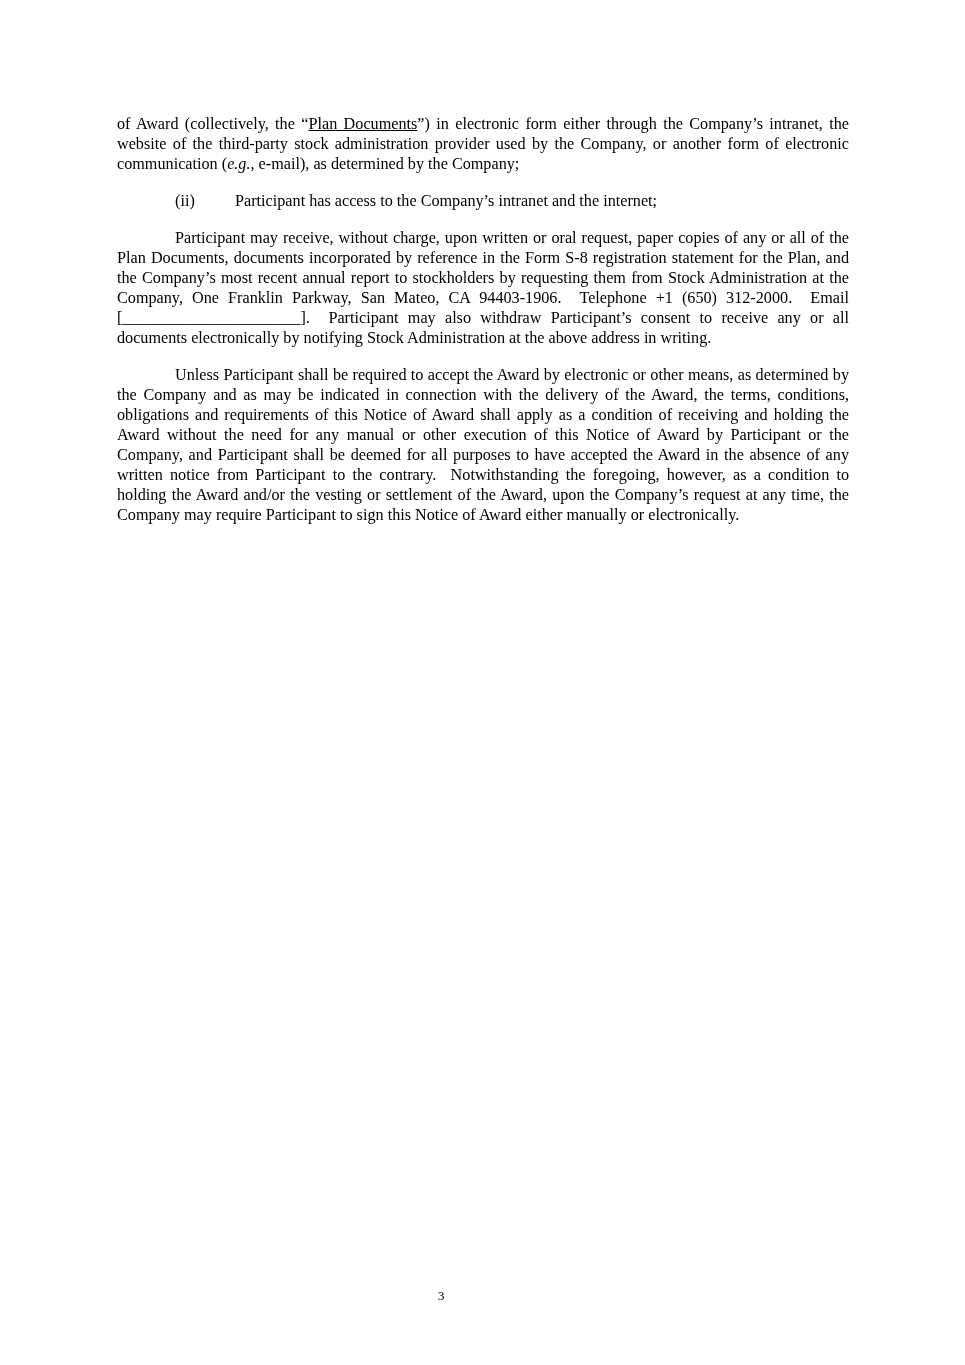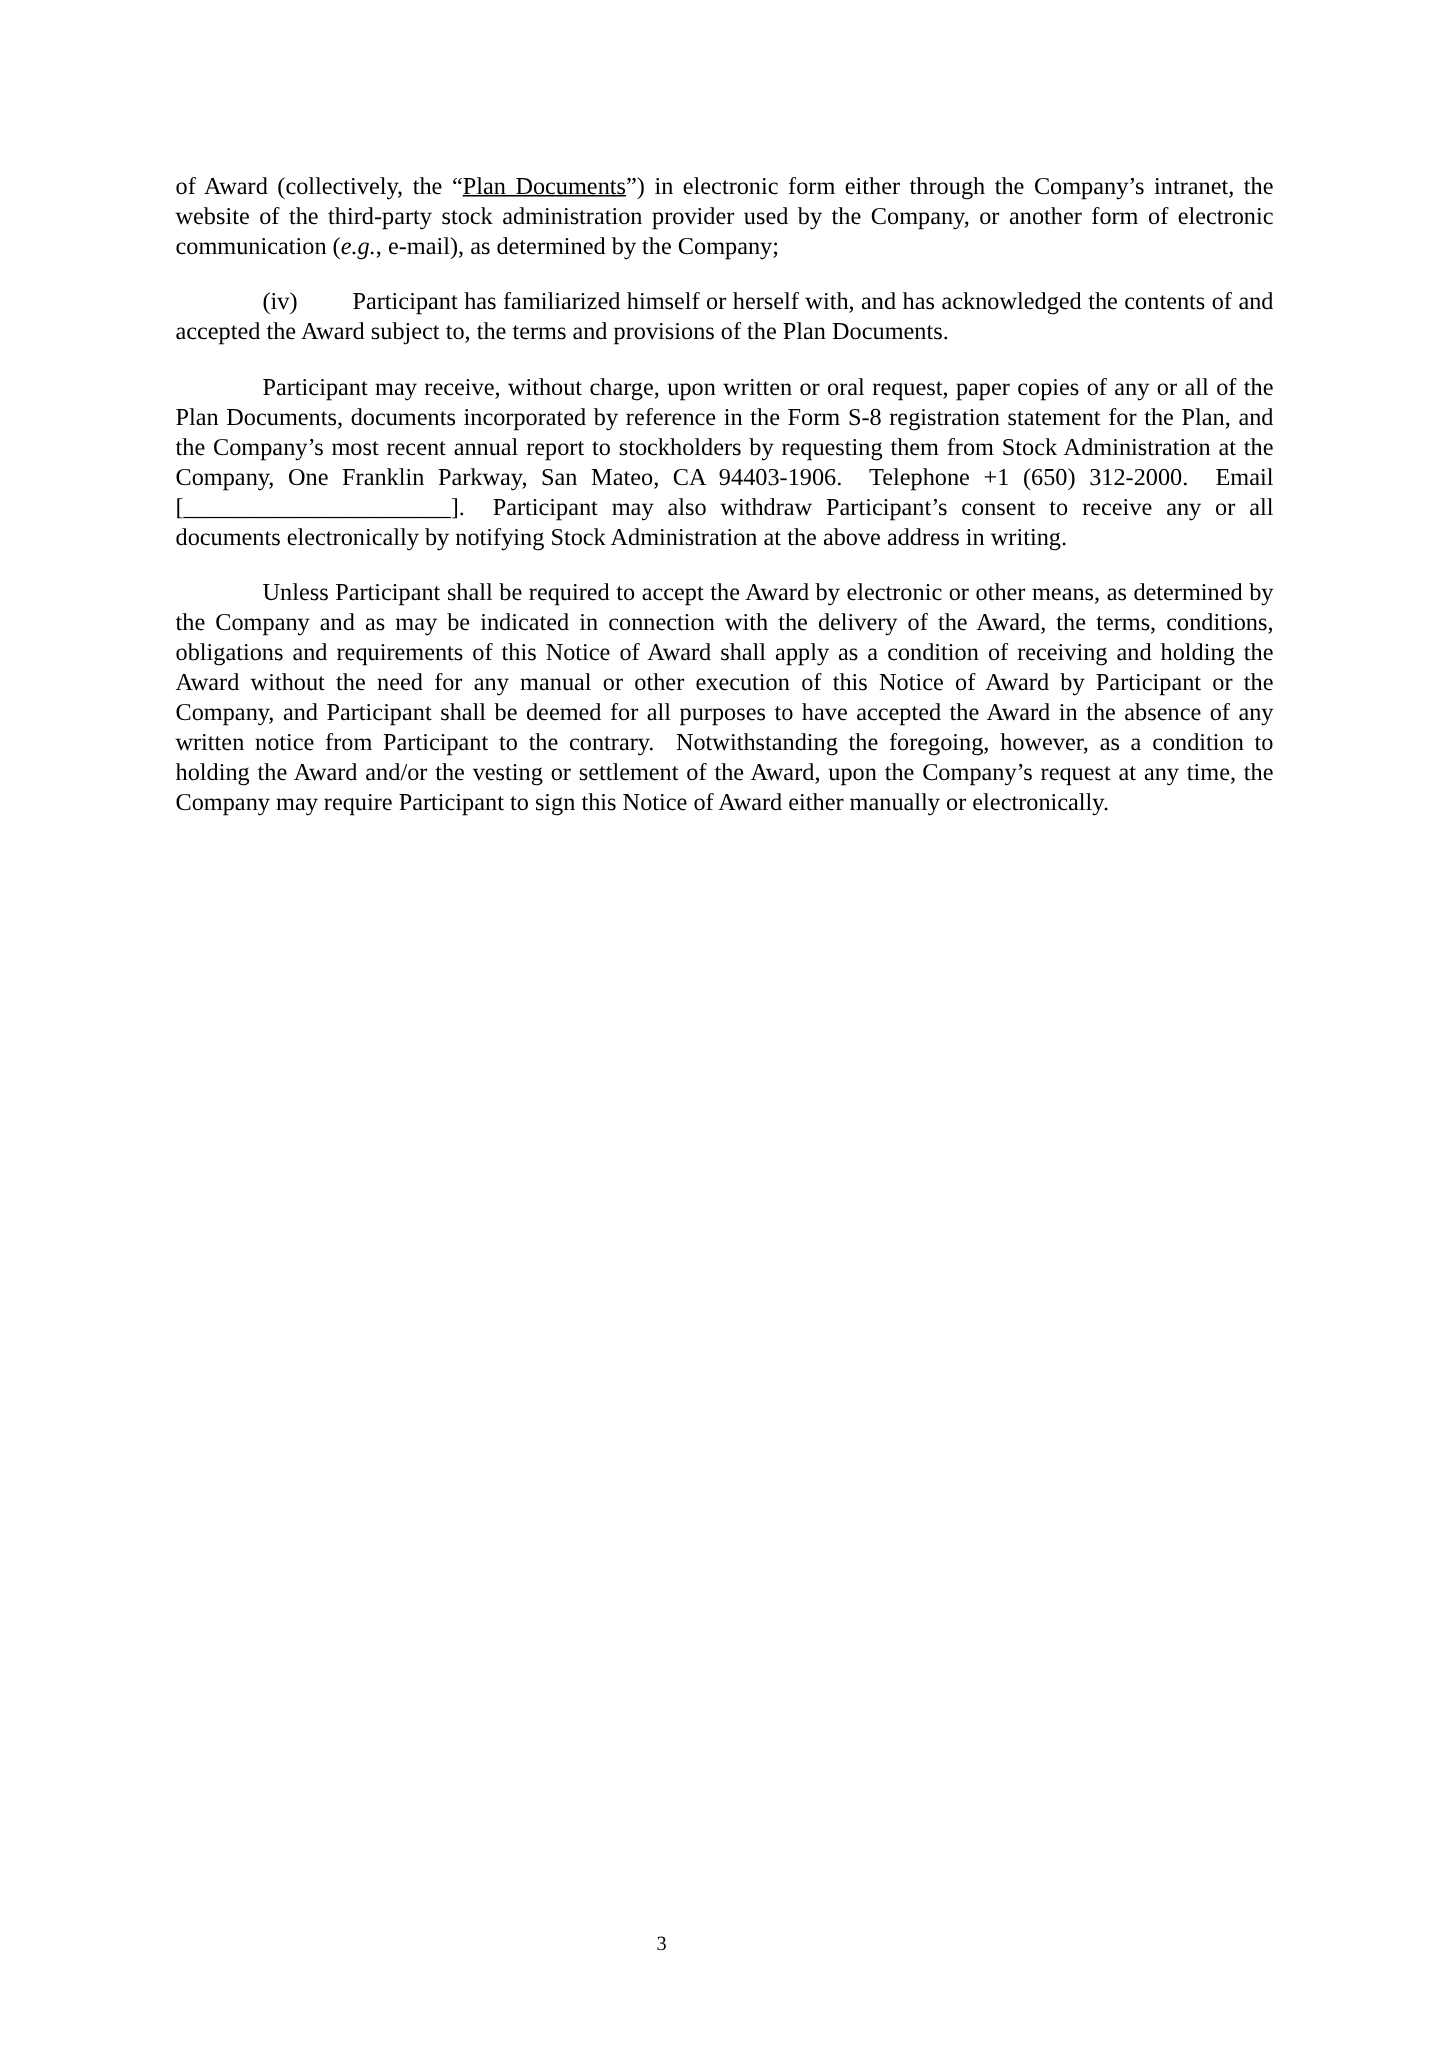--- a/index.html
+++ b/index.html
@@ -56,23 +56,23 @@
   }
 </style>
 </head>
 <body>
 
 <div class="page">
   <div class="content">
 
     <p class="para no-indent"><span>of Award (collectively, the “</span><span class="u">Plan Documents</span><span>”) in electronic form either through the Company’s intranet, the website of the third-party stock administration provider used by the Company, or another form of electronic communication (</span><span class="i">e.g.</span><span>, e-mail), as determined by the Company;</span></p>
 
+    <p class="para"><span class="num">(ii)</span><span>Participant has access to the Company’s intranet and the internet;</span></p>
 
 
-    <p class="para"><span class="num">(iv)</span><span>Participant has familiarized himself or herself with, and has acknowledged the contents of and accepted the Award subject to, the terms and provisions of the Plan Documents.</span></p>
 
     <p class="para"><span>Participant may receive, without charge, upon written or oral request, paper copies of any or all of the Plan Documents, documents incorporated by reference in the Form S-8 registration statement for the Plan, and the Company’s most recent annual report to stockholders by requesting them from Stock Administration at the Company, One Franklin Parkway, San Mateo, CA 94403-1906.  Telephone +1 (650) 312-2000.  Email [</span><span>______________________</span><span>].  Participant may also withdraw Participant’s consent to receive any or all documents electronically by notifying Stock Administration at the above address in writing.</span></p>
 
     <p class="para"><span>Unless Participant shall be required to accept the Award by electronic or other means, as determined by the Company and as may be indicated in connection with the delivery of the Award, the terms, conditions, obligations and requirements of this Notice of Award shall apply as a condition of receiving and holding the Award without the need for any manual or other execution of this Notice of Award by Participant or the Company, and Participant shall be deemed for all purposes to have accepted the Award in the absence of any written notice from Participant to the contrary.  Notwithstanding the foregoing, however, as a condition to holding the Award and/or the vesting or settlement of the Award, upon the Company’s request at any time, the Company may require Participant to sign this Notice of Award either manually or electronically.</span></p>
 
   </div>
 
   <div class="footer">3</div>
 </div>
 

